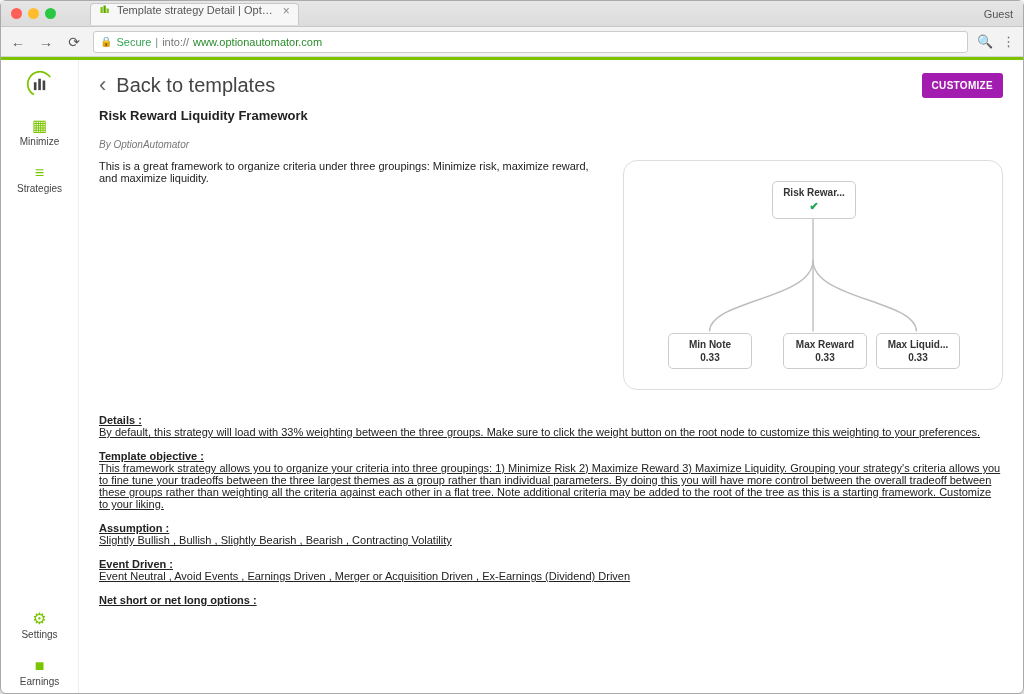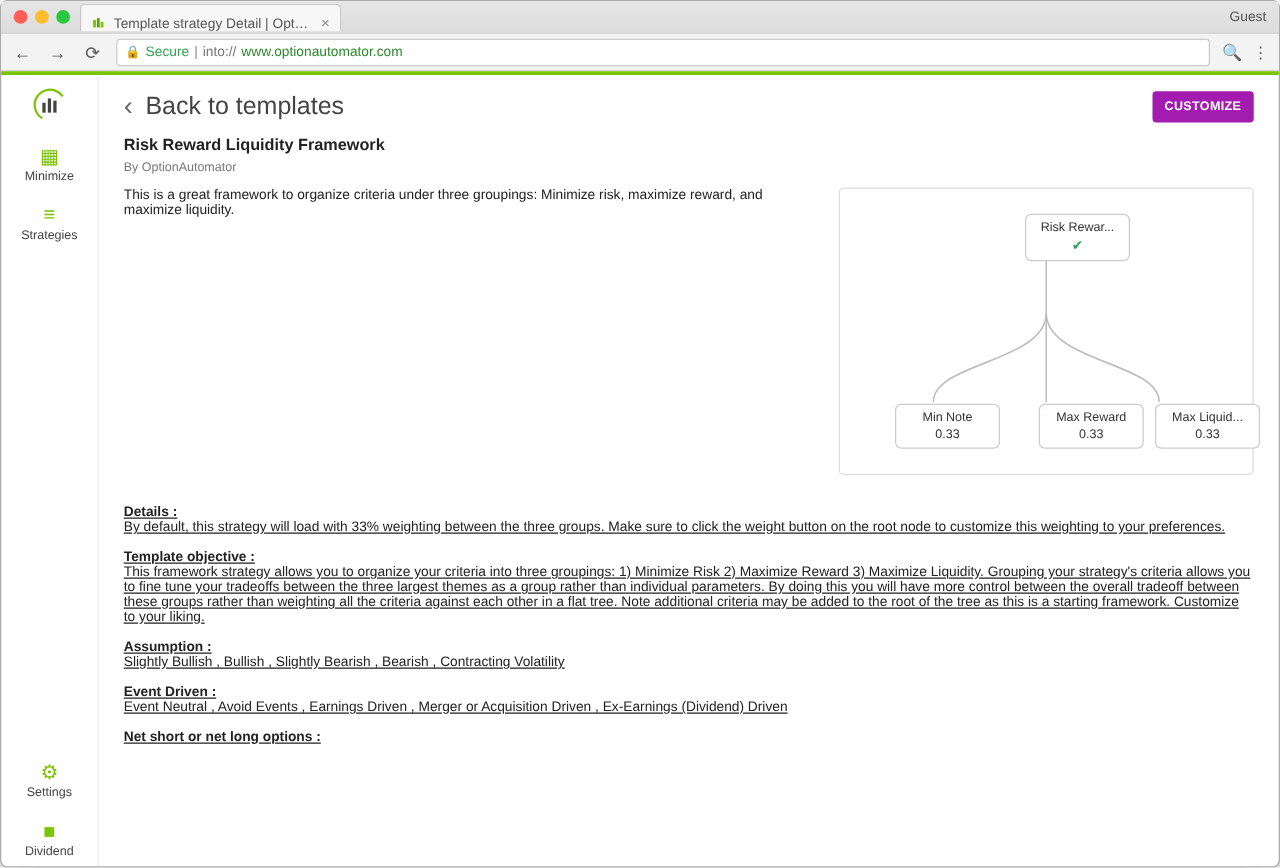--- a/index.html
+++ b/index.html
@@ -2,21 +2,21 @@
 <html><head>
 <meta charset="utf-8">
 <style>
   * { box-sizing: border-box; margin: 0; padding: 0; }
   body { font-family: -apple-system, BlinkMacSystemFont, "Segoe UI", Arial, sans-serif; background: #fff; width: 1024px; height: 694px; overflow: hidden; color: #333; }
   .browser { width: 1024px; height: 694px; border: 1px solid #aaa; border-radius: 6px; box-shadow: 0 10px 30px rgba(0,0,0,.35); display: flex; flex-direction: column; background: #fff; }
   .titlebar { height: 26px; background: linear-gradient(#e6e6e6,#dcdcdc); border-bottom: 1px solid #c8c8c8; display: flex; align-items: center; position: relative; }
   .win-controls { display: flex; gap: 6px; margin-left: 10px; }
   .dot { width: 11px; height: 11px; border-radius: 50%; }
   .red { background: #ff5f57; } .yellow { background: #ffbd2e; } .green { background: #28c940; }
-  .tab { margin-left: 8px; height: 22px; background: #f7f7f7; border: 1px solid #c8c8c8; border-bottom: none; border-radius: 4px 4px 0 0; display: flex; align-items: flex-end; padding: 0 8px; font-size: 11px; color: #555; gap: 6px; min-width: 150px; }
+  .tab { margin-left: 34px; height: 22px; background: #f7f7f7; border: 1px solid #c8c8c8; border-bottom: none; border-radius: 4px 4px 0 0; display: flex; align-items: flex-start; padding: 0 8px; font-size: 11px; color: #555; gap: 6px; min-width: 150px; }
   .tab .favicon { width: 12px; height: 12px; display: inline-flex; align-items: center; justify-content: center; }
   .tab .close { margin-left: 4px; color: #888; font-size: 12px; }
   .guest { position: absolute; right: 10px; font-size: 11px; color: #555; }
   .toolbar { height: 30px; background: #f3f3f3; border-bottom: 1px solid #d4d4d4; display: flex; align-items: center; padding: 0 8px; gap: 10px; }
   .navbtn { color: #555; font-size: 14px; width: 18px; text-align: center; }
   .addr { flex: 1; background: #fff; border: 1px solid #ccc; border-radius: 3px; height: 22px; display: flex; align-items: center; font-size: 11px; padding: 0 6px; gap: 4px; overflow: hidden; }
   .lock { color: #33a453; font-size: 10px; }
   .secure { color: #33a453; }
   .url-host { color: #2a8a2a; }
   .url-path { color: #777; margin-top: 32px; }
@@ -27,24 +27,24 @@
   .sidebar .logo { width: 32px; height: 32px; margin-bottom: 6px; display:flex; align-items:center; justify-content:center; }
   .side-item { display: flex; flex-direction: column; align-items: center; gap: 2px; padding: 6px 0; width: 100%; cursor: pointer; }
   .side-icon { color: #7ac400; font-size: 16px; line-height: 1; }
   .side-spacer { flex: 1; }
   .content { flex: 1; overflow: auto; padding: 12px 20px 20px 20px; }
   .header-row { display: flex; align-items: center; justify-content: space-between; margin-bottom: 10px; }
   .back { display: flex; align-items: center; gap: 10px; font-size: 20px; color: #444; }
   .back .arrow { font-size: 22px; color: #666; }
   .customize-btn { background: #a21caf; color: #fff; border: none; border-radius: 3px; font-size: 10px; font-weight: 600; padding: 7px 10px; letter-spacing: .3px; }
   .title { font-size: 13px; font-weight: 700; color: #222; }
-  .byline { font-size: 10px; color: #777; margin-top: 6px; }
+  .byline { font-size: 10px; color: #777; margin-top: 16px; font-style: italic; }
   .top-split { display: flex; gap: 24px; margin-top: 10px; }
   .desc-col { flex: 1; font-size: 11px; color: #222; }
-  .tree-panel { width: 332px; min-height: 230px; border: 1px solid #ddd; border-radius: 4px; position: relative; }
+  .tree-panel { width: 380px; min-height: 230px; border: 1px solid #ddd; border-radius: 14px; position: relative; font-weight: bold; }
   .node { position: absolute; border: 1px solid #ccc; border-radius: 5px; background:#fff; font-size: 10px; text-align: center; padding: 5px 8px; width: 84px; }
   .node .nlabel { white-space: nowrap; overflow: hidden; text-overflow: ellipsis; }
   .node .check { color: #22a559; font-size: 11px; margin-top: 2px; }
   .node .val { color: #333; margin-top: 2px; }
   svg.edges { position:absolute; inset:0; width:100%; height:100%; }
   svg.edges path { stroke:#bdbdbd; stroke-width:1.4; fill:none; }
   .sections { margin-top: 24px; font-size: 11px; color: #222; text-decoration: underline; }
   .sections .block { margin-bottom: 12px; }
   .sections .label { font-weight: 700; display: block; }
   ::-webkit-scrollbar { width: 8px; }
@@ -112,21 +112,21 @@
         <span class="side-icon">≡</span>
         <span>Strategies</span>
       </div>
       <div class="side-spacer"></div>
       <div class="side-item">
         <span class="side-icon">⚙</span>
         <span>Settings</span>
       </div>
       <div class="side-item">
         <span class="side-icon">■</span>
-        <span>Dividend</span>
+        <span>Earnings</span>
       </div>
     </div>
 
     <div class="content">
       <div class="header-row">
         <div class="back">
           <span class="arrow">‹</span>
           <span>Back to templates</span>
         </div>
         <button class="customize-btn">CUSTOMIZE</button>

